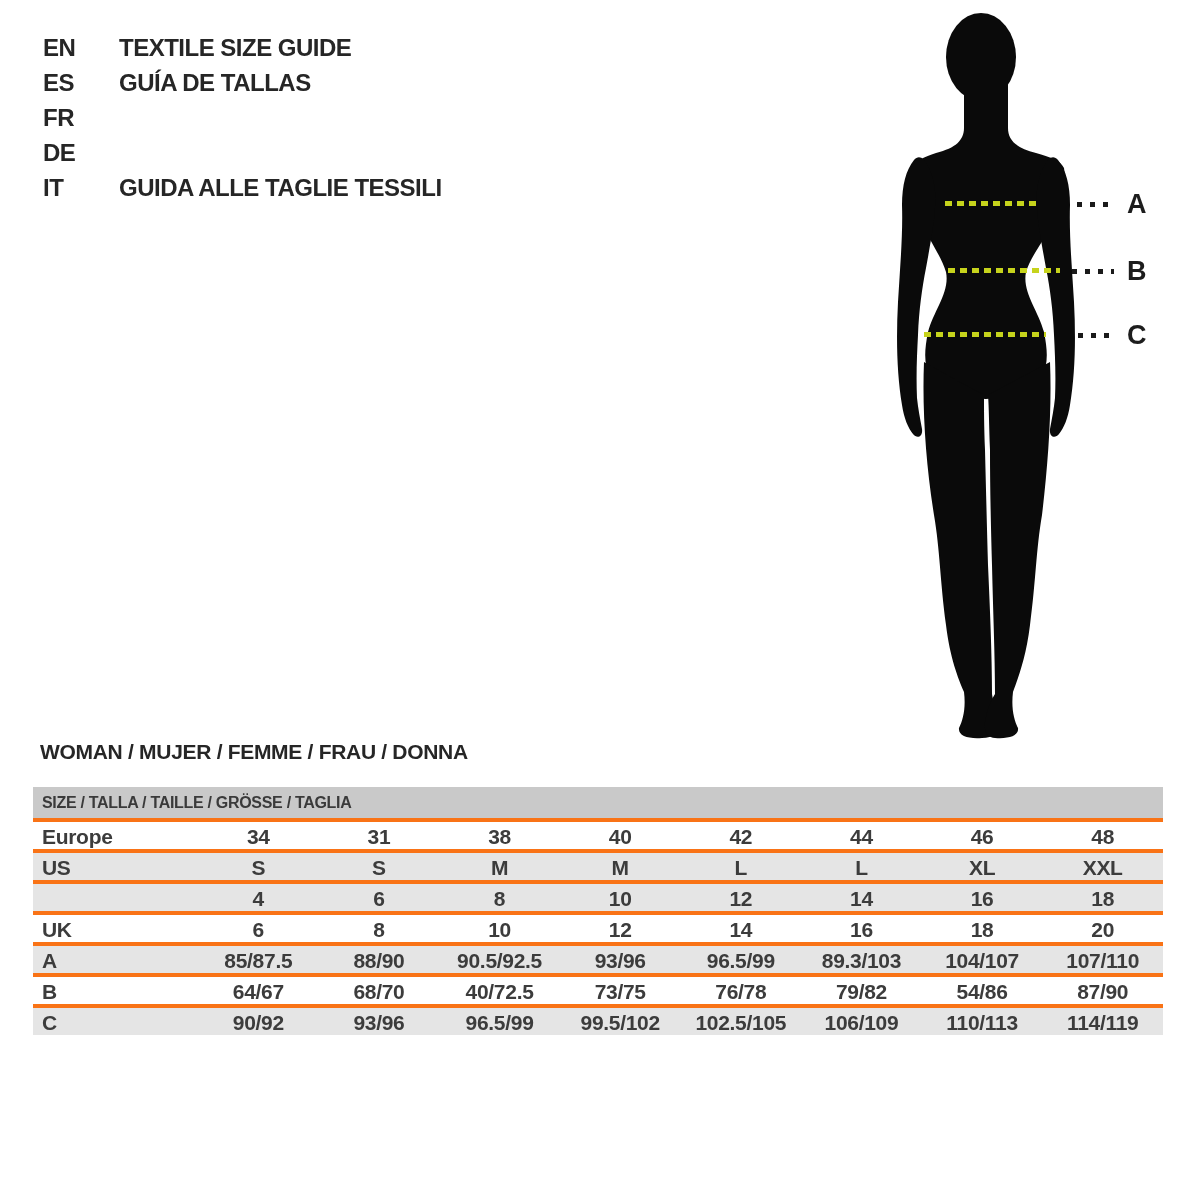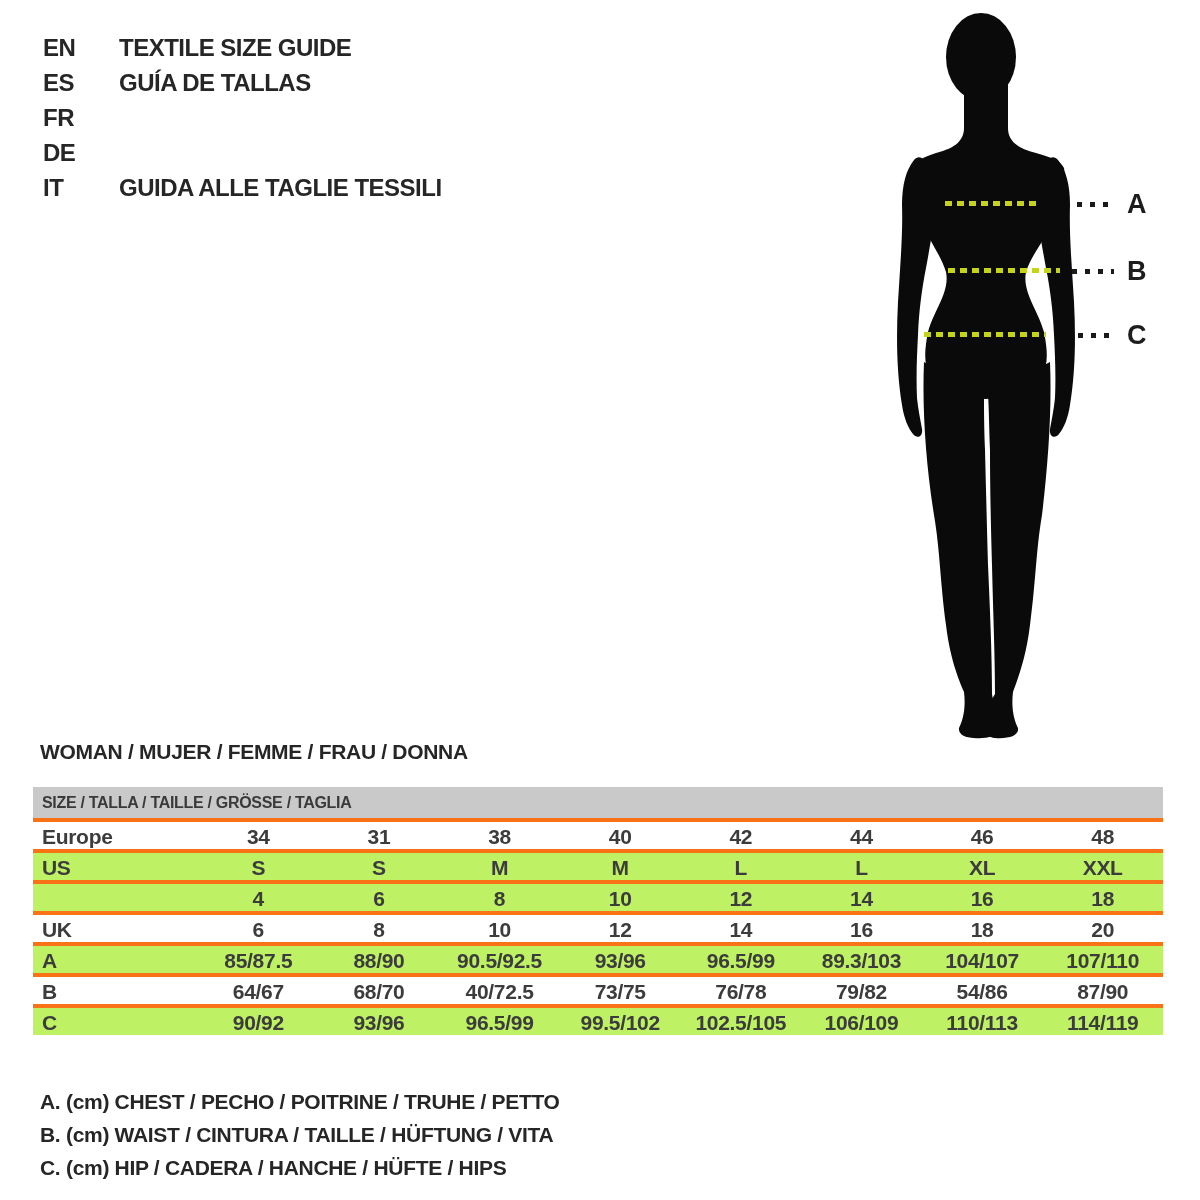--- a/index.html
+++ b/index.html
@@ -21,21 +21,21 @@
   .mlabel{position:absolute;font-size:27px;font-weight:bold;color:#1d1d1d;}
   .ya{left:945px;top:201px;width:96px;}  .da{left:1077px;top:202px;width:38px;}  .la{left:1127px;top:189px;}
   .yb{left:948px;top:268px;width:112px;} .db{left:1072px;top:269px;width:42px;}  .lb{left:1127px;top:256px;}
   .yc{left:924px;top:332px;width:122px;} .dc{left:1078px;top:333px;width:36px;}  .lc{left:1127px;top:320px;}
   
   .group-title{position:absolute;left:40px;top:740px;font-size:21px;font-weight:bold;letter-spacing:-0.3px;color:#262626;white-space:nowrap;text-align:center;}
   
   .size-table{position:absolute;left:33px;top:787px;width:1130px;font-weight:bold;}
   .thead{height:31px;line-height:31px;background:#c9c9c9;color:#3a3a3a;font-size:16px;letter-spacing:-0.3px;padding-left:9px;box-sizing:border-box;}
   .trow{display:flex;height:31px;line-height:29px;box-sizing:border-box;border-top:4px solid #f97316;color:#3c3c3c;font-size:21px;}
-  .trow.shade{background:#bef264;}
+  .trow.shade{background:#e5e5e5;}
   .tlabel{width:165px;padding-left:9px;box-sizing:border-box;letter-spacing:-0.3px;}
   .tcell{flex:1;text-align:center;letter-spacing:-0.3px;}
   
   .legend-block{position:absolute;left:40px;top:1085px;}
   .legend-row{height:33px;line-height:33px;font-size:21px;font-weight:bold;letter-spacing:-0.3px;color:#262626;white-space:nowrap;}
 </style>
 </head>
 <body>
 
 <div class="canvas">
@@ -236,19 +236,14 @@
           <div class="tcell">96.5/99</div>
           <div class="tcell">99.5/102</div>
           <div class="tcell">102.5/105</div>
           <div class="tcell">106/109</div>
           <div class="tcell">110/113</div>
           <div class="tcell">114/119</div>
         </div>
       </div>
   </div>
 
-  <div class="legend-block" id="legend-block">
-      <div class="legend-row">A. (cm) CHEST / PECHO / POITRINE / TRUHE / PETTO</div>
-      <div class="legend-row">B. (cm) WAIST / CINTURA / TAILLE / HÜFTUNG / VITA</div>
-      <div class="legend-row">C. (cm) HIP / CADERA / HANCHE / HÜFTE / HIPS</div>
-    </div>
 
 </div>
 
 </body></html>

